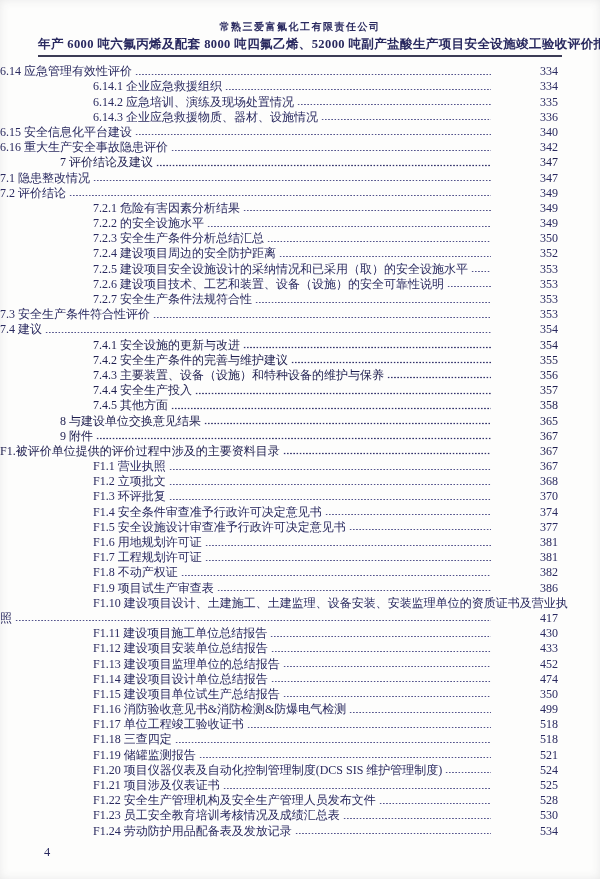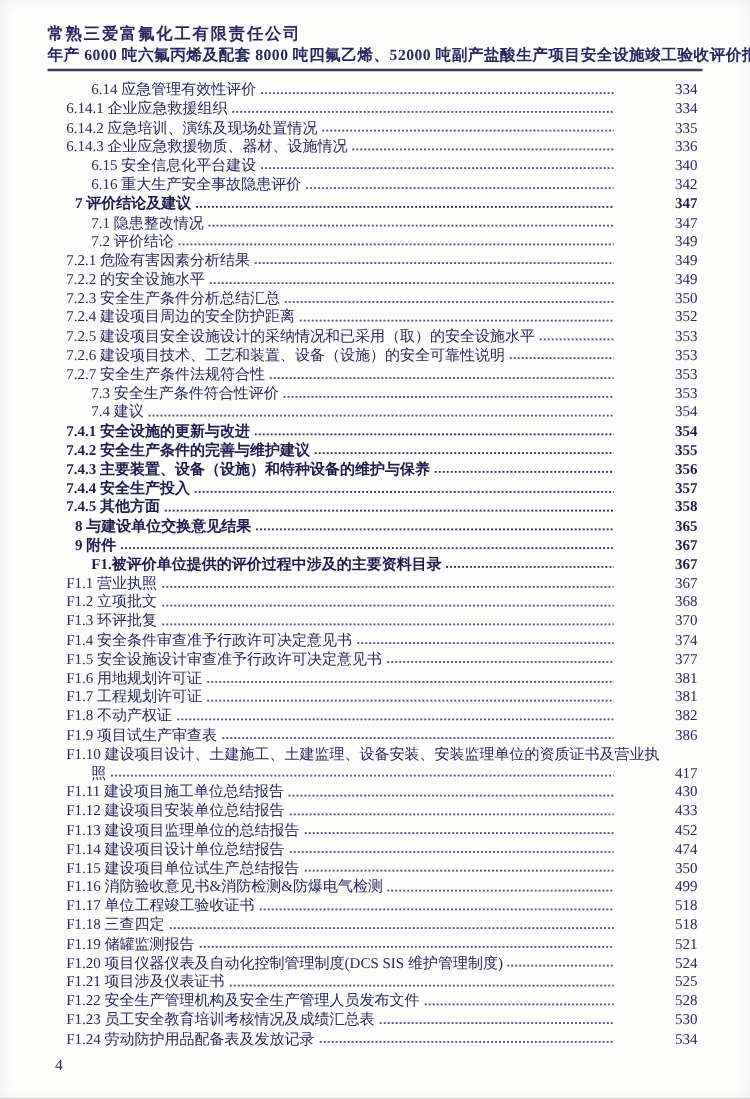--- a/index.html
+++ b/index.html
@@ -15,21 +15,22 @@
     overflow: hidden;
   }
   
   .hdr {
     margin: 0 38px;
     padding-top: 20px;
     padding-bottom: 3px;
     border-bottom: 2px solid #3c3c55;
   }
   .hdr-company {
-    font-size: 13px;
+    text-align: center;
+    font-size: 10px;
     font-weight: 700;
     letter-spacing: 1.5px;
     line-height: 14px;
   }
   .hdr-title {
     text-align: center;
     font-size: 12.5px;
     font-weight: 700;
     letter-spacing: 0.4px;
     line-height: 15px;
@@ -41,23 +42,23 @@
     padding: 6px 42px 0 0;
   }
   .toc-row {
     display: flex;
     align-items: flex-end;
     height: 15.2px;
     font-size: 12px;
     line-height: 14px;
   }
   .toc-row.level1 { padding-left: 60px; }
-  .toc-row.level2 { padding-left: 73px; }
-  .toc-row.level3 { padding-left: 53px; }
-  .toc-row.bold   { font-weight: 700; color: #1d1d4e; align-items: flex-end; }
+  .toc-row.level2 { }
+  .toc-row.level3 { padding-left: 93px; }
+  .toc-row.bold   { font-weight: 400; color: #1d1d4e; align-items: flex-end; }
   .toc-text  { white-space: nowrap; }
   .leader {
     flex: 1 1 auto;
     min-width: 0;
     height: 3px;
     margin: 0 3px 2.5px 3px;
     background-image: radial-gradient(circle, #53538c 0.8px, rgba(0,0,0,0) 1px);
     background-size: 3.2px 3px;
     background-repeat: repeat-x;
     background-position: 0 100%;

